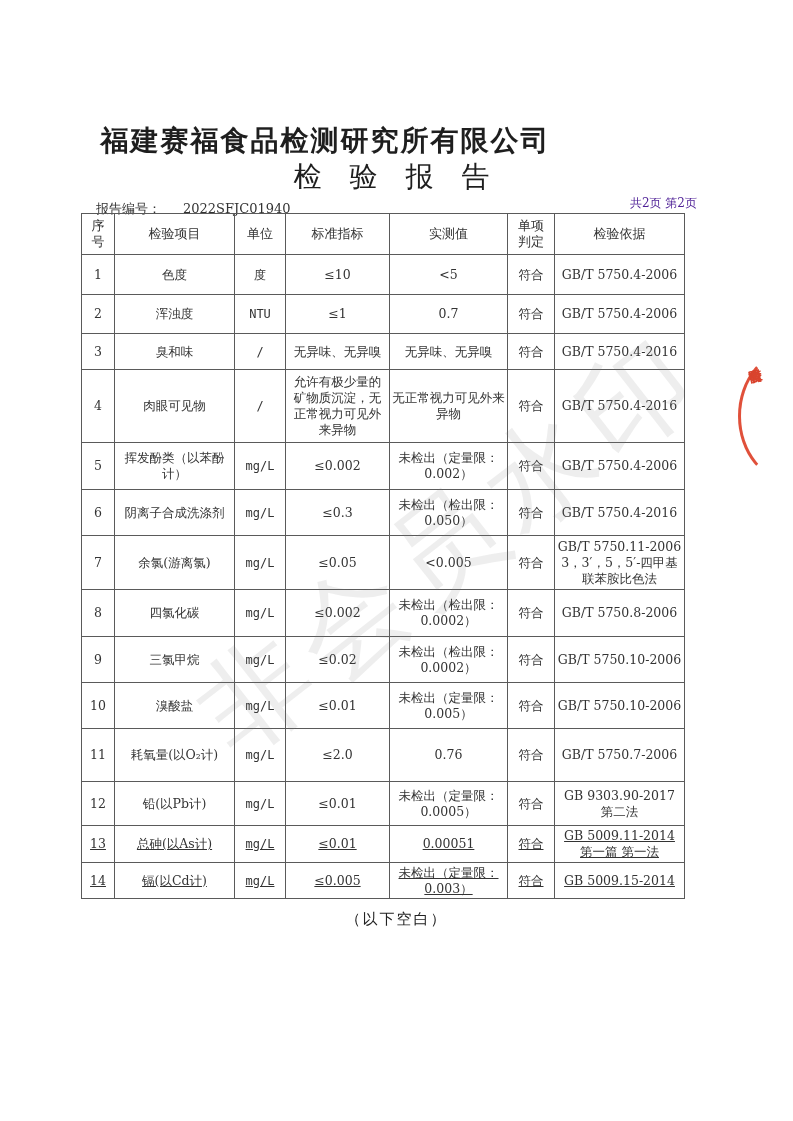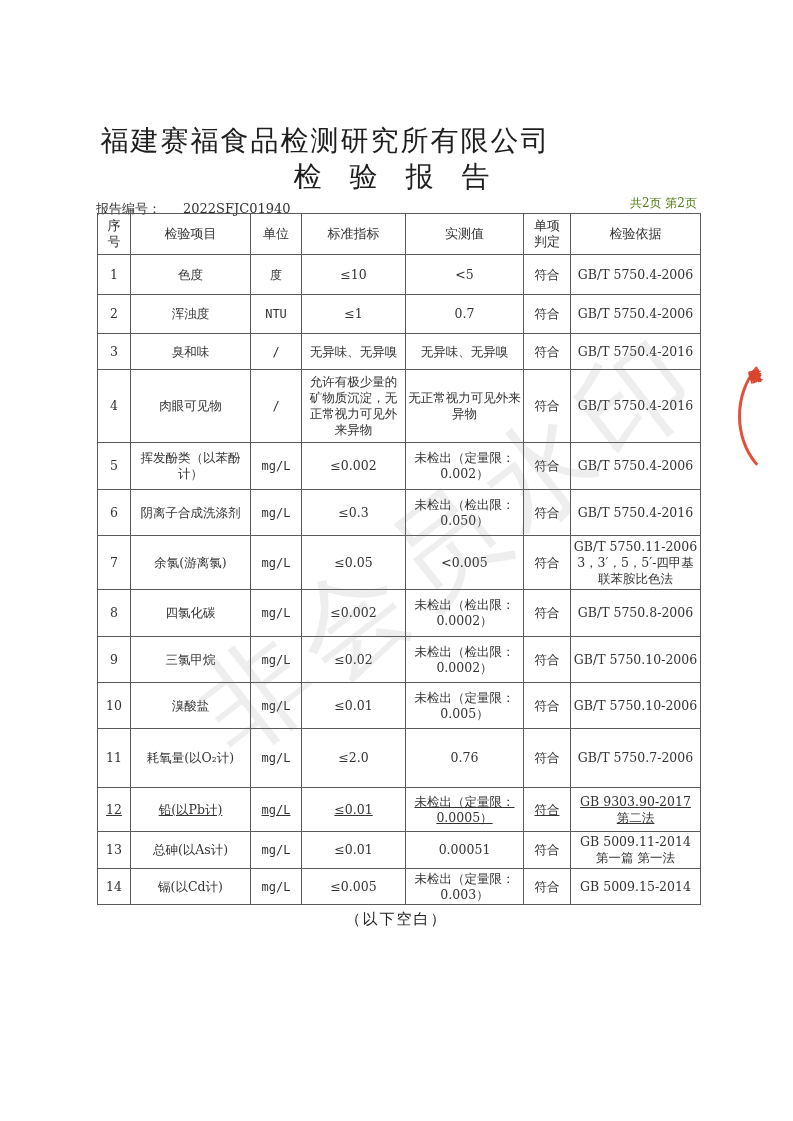--- a/index.html
+++ b/index.html
@@ -2,35 +2,35 @@
 <html><head>
   <meta charset="utf-8">
   <style>
     html, body { margin:0; padding:0; }
     body {
       width:793px; height:1121px; background:#ffffff; position:relative; overflow:hidden;
       font-family: "DejaVu Serif", "Liberation Serif", serif; color:#2a2a2a;
     }
     .company {
       position:absolute; left:0; width:651px; top:122px; text-align:center;
-      font-size:28px; letter-spacing:2px; color:#1e1e1e;
+      font-size:28px; letter-spacing:2px; color:#1e1e1e;font-weight:bold;
     }
     .title {
       position:absolute; left:0; width:793px; top:158px; text-align:center;
       font-size:28px; letter-spacing:28px; color:#1e1e1e; padding-left:18px; box-sizing:border-box;
     }
     .meta-left {
       position:absolute; left:96px; top:200px; font-size:13px; color:#333;
     }
     .meta-left .num { margin-left:22px; }
     .meta-right {
-      position:absolute; right:96px; top:195px; font-size:12px; color:#4d7c0f;
+      position:absolute; right:96px; top:195px; font-size:12px; color:#4c1d95;
     }
     table.report {
-      position:absolute; left:97px; top:213px; border-collapse:collapse;
+      position:absolute; left:81px; top:213px; border-collapse:collapse;
       font-size:12.5px; color:#333; table-layout:fixed;
     }
     table.report td, table.report th {
       border:1px solid #5a5a5a; text-align:center; vertical-align:middle;
       padding:0 2px; line-height:16px; font-weight:normal;
     }
     table.report th { font-size:13px; }
     .c0{width:33px}.c1{width:120px}.c2{width:51px}.c3{width:104px}.c4{width:118px}.c5{width:47px}.c6{width:130px}
     .mono { font-family: "DejaVu Sans Mono", "Liberation Mono", monospace; font-size:12px; }
     .blank {
@@ -166,48 +166,48 @@
       </tr>
       <tr style="height: 46px;">
         <td>10</td>
         <td>溴酸盐</td>
         <td class="mono">mg/L</td>
         <td>≤0.01</td>
         <td>未检出（定量限：0.005）</td>
         <td>符合</td>
         <td>GB/T 5750.10-2006</td>
       </tr>
-      <tr style="height: 59px;">
+      <tr style="height: 53px;">
         <td>11</td>
         <td>耗氧量(以O₂计)</td>
         <td class="mono">mg/L</td>
         <td>≤2.0</td>
         <td>0.76</td>
         <td>符合</td>
         <td>GB/T 5750.7-2006</td>
       </tr>
-      <tr style="height: 44px; text-decoration: underline;">
+      <tr style="height: 44px;">
         <td>12</td>
         <td>铅(以Pb计)</td>
         <td class="mono">mg/L</td>
         <td>≤0.01</td>
         <td>未检出（定量限：0.0005）</td>
         <td>符合</td>
         <td>GB 9303.90-2017 第二法</td>
       </tr>
-      <tr style="height: 37px;">
+      <tr style="height: 37px; text-decoration: underline;">
         <td>13</td>
         <td>总砷(以As计)</td>
         <td class="mono">mg/L</td>
         <td>≤0.01</td>
         <td>0.00051</td>
         <td>符合</td>
         <td>GB 5009.11-2014 第一篇 第一法</td>
       </tr>
-      <tr style="height: 36px;">
+      <tr style="height: 36px; text-decoration: underline;">
         <td>14</td>
         <td>镉(以Cd计)</td>
         <td class="mono">mg/L</td>
         <td>≤0.005</td>
         <td>未检出（定量限：0.003）</td>
         <td>符合</td>
         <td>GB 5009.15-2014</td>
       </tr>
     </tbody>
 </table>

